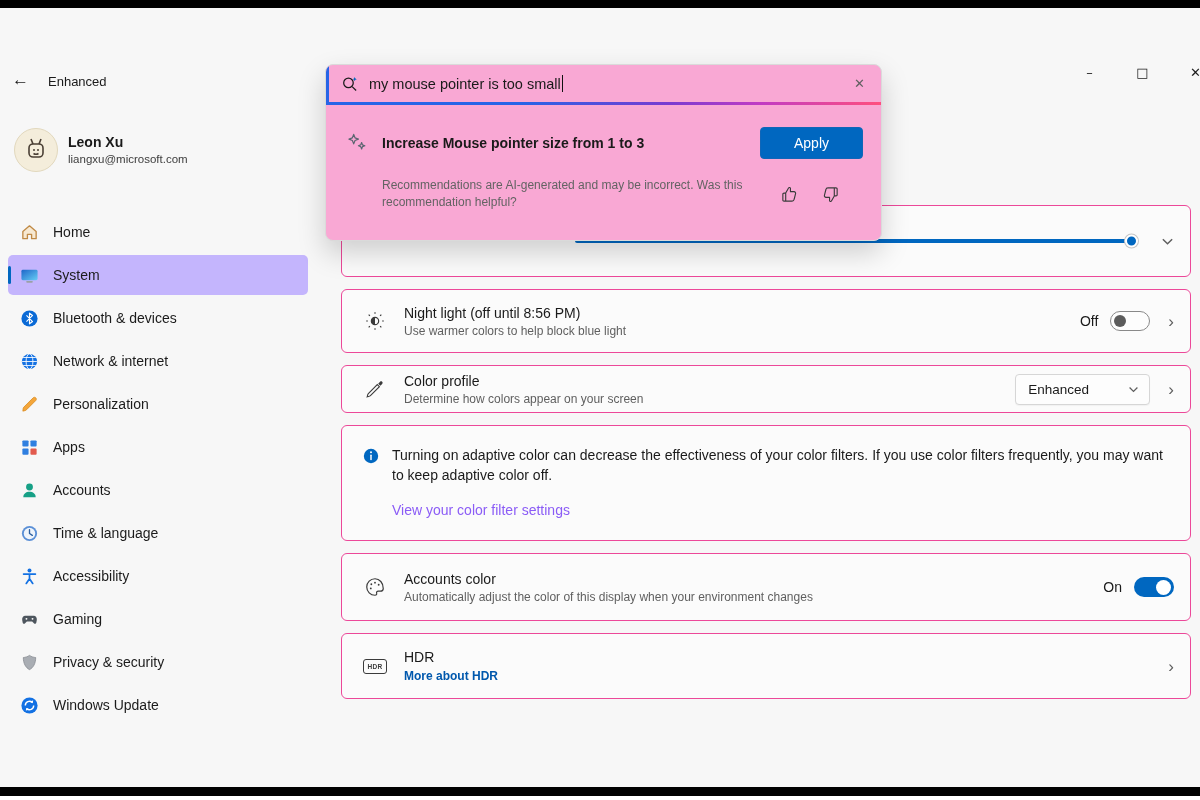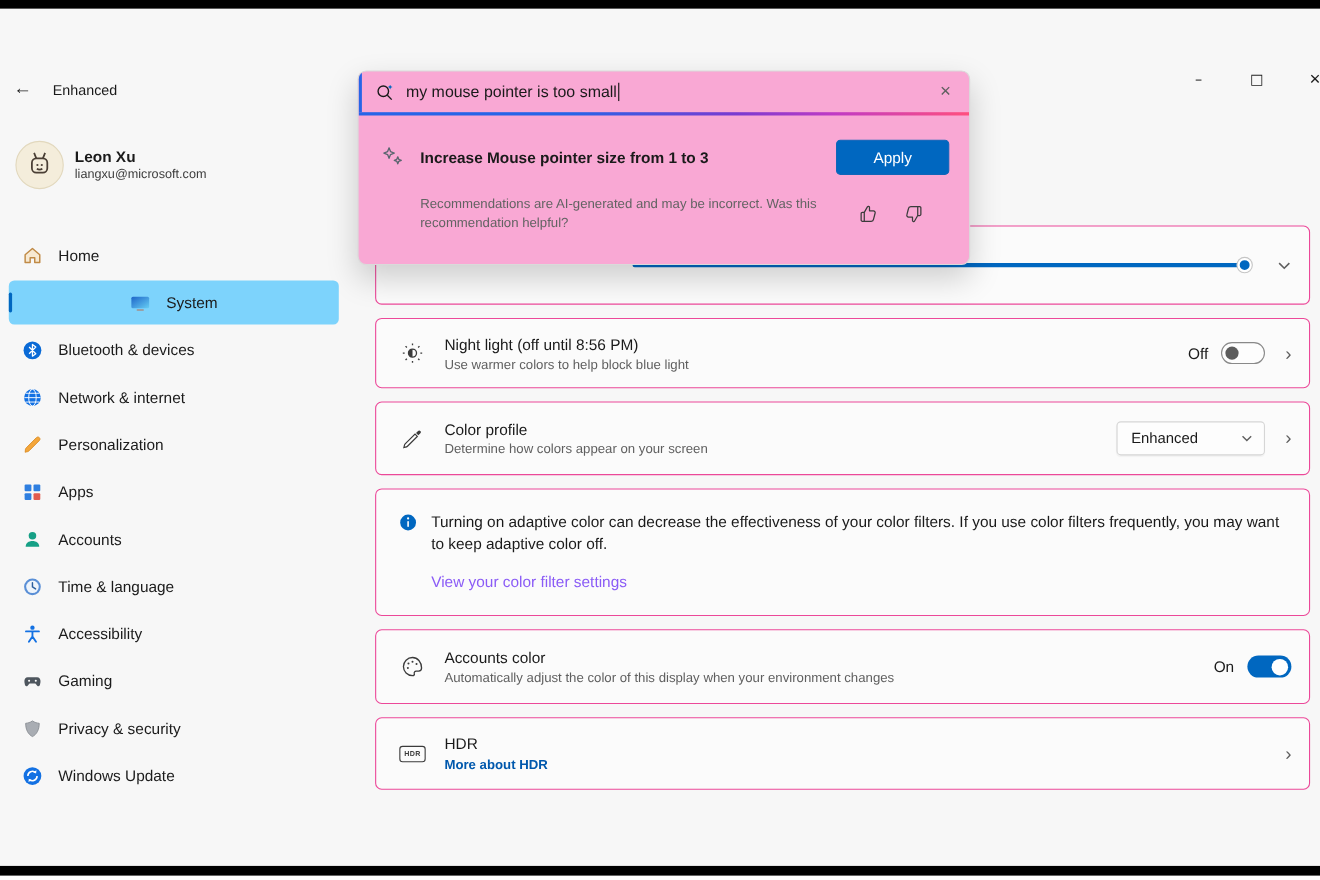--- a/index.html
+++ b/index.html
@@ -27,21 +27,21 @@
   .account { position:absolute; left:14px; top:118px; width:290px; height:50px; cursor:pointer; }
   .avatar { position:absolute; left:0; top:2px; width:44px; height:44px; border-radius:50%;
             background:#f4eddb; border:1px solid #e2d8bd; display:flex; align-items:center; justify-content:center; }
   .user-name { position:absolute; left:54px; top:8px; font-size:14px; font-weight:700; }
   .user-email { position:absolute; left:54px; top:27px; font-size:11.5px; color:#3d3d3d; }
 
   
   .sidebar { position:absolute; left:8px; top:204px; width:300px; }
   .side-item { display:flex; align-items:center; height:40px; margin-bottom:3px; border-radius:5px;
                padding:0 12px; position:relative; cursor:pointer; }
-  .side-item.selected { background:#7dd3fc;justify-content:center; }
+  .side-item.selected { background:#c4b5fd; }
   .side-item.selected::before { content:""; position:absolute; left:0; top:11px; width:3px; height:18px;
                border-radius:2px; background:#0067c0; }
   .side-icon { width:19px; height:19px; flex:0 0 19px; display:flex; }
   .side-icon svg { width:19px; height:19px; }
   .side-label { margin-left:14px; font-size:14px; color:#1b1b1b; white-space:nowrap; }
 
   
   .content { position:absolute; left:341px; top:197px; width:850px; }
   .card { background:#fbfbfb; border:1px solid #ec4899; border-radius:6px; margin-bottom:12px;
           display:flex; align-items:center; padding:0 16px 0 20px; }
@@ -52,21 +52,21 @@
   .chev { margin-left:18px; font-size:17px; color:#5f5f5f; line-height:1; }
   .state-label { font-size:14px; margin-right:12px; }
 
   .row-brightness { height:72px; justify-content:flex-end; }
   .slider { position:relative; width:560px; height:4px; background:#0067c0; border-radius:2px; cursor:pointer; }
   .slider-handle { position:absolute; right:-3px; top:50%; transform:translateY(-50%); width:13px; height:13px;
                    background:#0067c0; border:2.5px solid #fff; border-radius:50%; box-shadow:0 0 0 1px #c5c5c5; cursor:pointer; }
   .chev-down { margin-left:26px; display:flex; }
 
   .row-nightlight { height:64px; }
-  .row-colorprofile { height:67px; }
+  .row-colorprofile { height:48px; }
   .row-adaptive { height:68px; }
   .row-hdr { height:66px; }
 
   .toggle { width:40px; height:20px; border-radius:10px; position:relative; cursor:pointer; flex:0 0 40px; }
   .toggle.off { border:1px solid #898989; background:#fdfdfd; }
   .toggle.off .knob { position:absolute; left:3px; top:3px; width:12px; height:12px; border-radius:50%; background:#5c5c5c; }
   .toggle.on { background:#0067c0; }
   .toggle.on .knob { position:absolute; right:3px; top:2.5px; width:15px; height:15px; border-radius:50%; background:#fff; }
 
   .dropdown { display:flex; align-items:center; justify-content:space-between; width:135px; height:31px;

